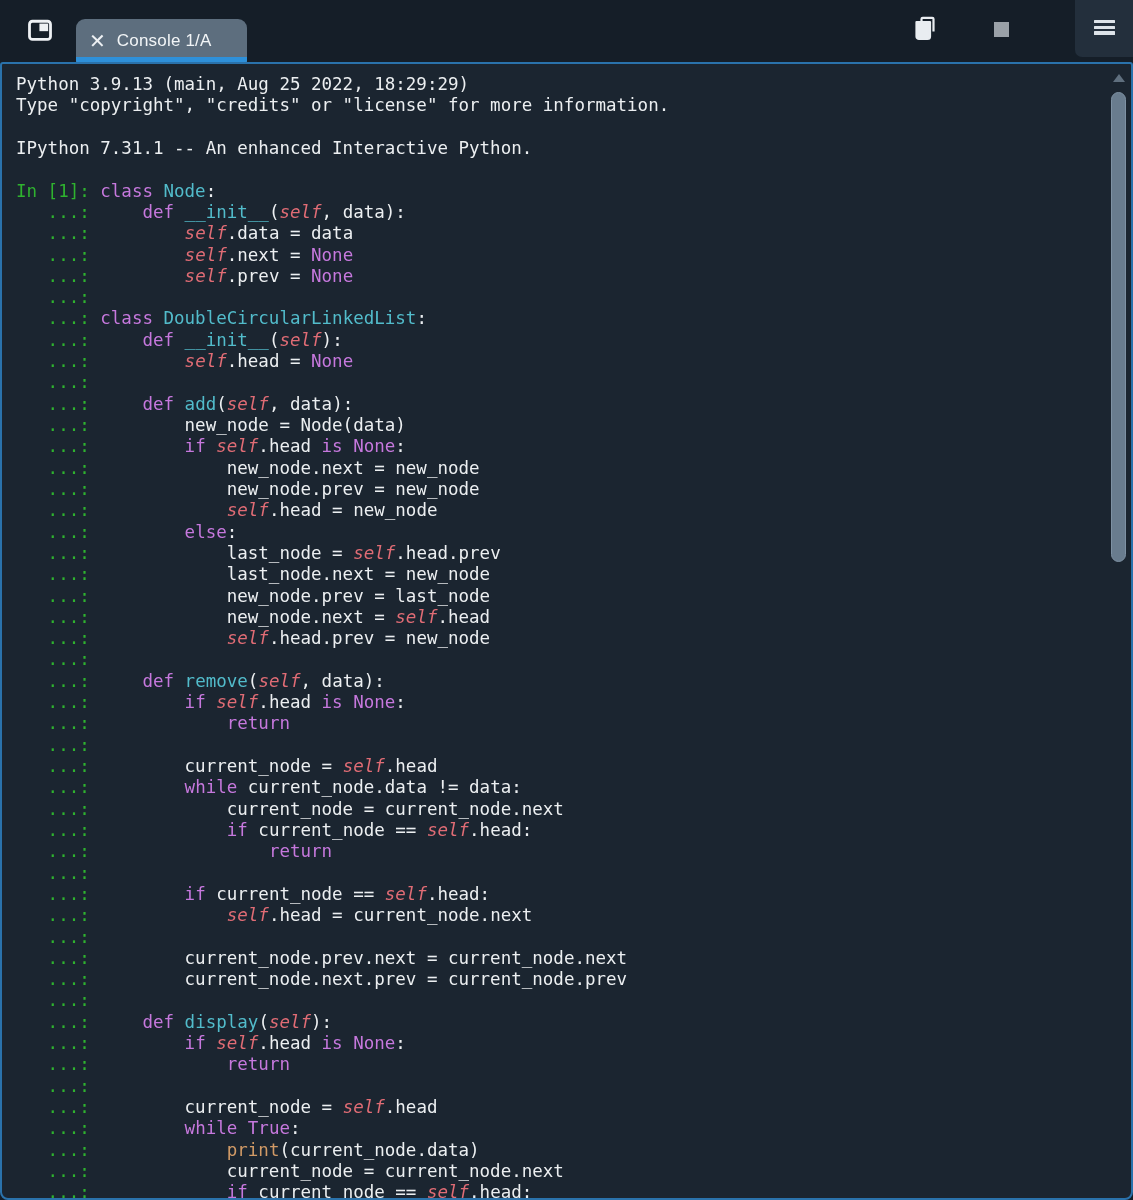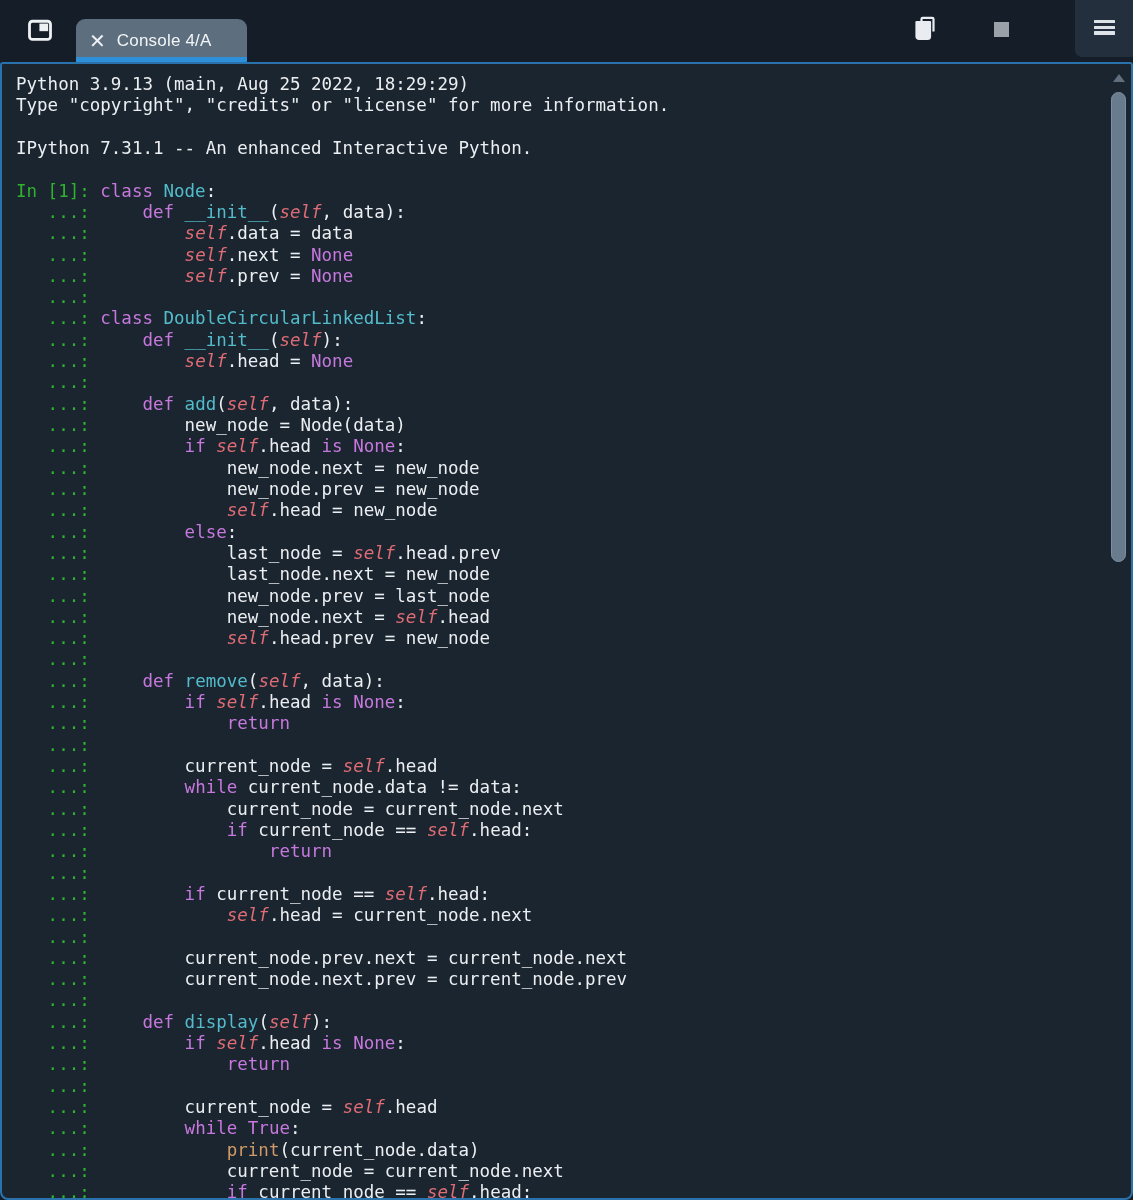--- a/index.html
+++ b/index.html
@@ -58,21 +58,21 @@
     <span>
       <svg width="28" height="28" viewBox="0 0 24 24">
         <rect x="3" y="4.5" width="18" height="15.5" rx="2.5" fill="none" stroke="#eef1f4" stroke-width="2.4"></rect>
         <rect x="11.5" y="6.5" width="7.5" height="6.5" fill="#eef1f4"></rect>
       </svg>
     </span>
   </button>
 
   <div class="tab">
     <span class="close-x">✕</span>
-    <span class="tab-title">Console 4/A</span>
+    <span class="tab-title">Console 1/A</span>
     <span class="tab-underline"></span>
   </div>
 
   <button class="trash-btn">
     <span>
       <svg width="26" height="28" viewBox="0 0 26 28">
         <g fill="none" stroke="#e9edf1" stroke-width="2.2" stroke-linejoin="round">
           <path d="M4.5 8 h13.5 v14.5 a2.5 2.5 0 0 1 -2.5 2.5 h-8.5 a2.5 2.5 0 0 1 -2.5 -2.5 z" fill="#e9edf1"></path>
           <path d="M9.5 7.5 V5 a1.2 1.2 0 0 1 1.2 -1.2 h9.6 a1.2 1.2 0 0 1 1.2 1.2 v12.5"></path>
         </g>

